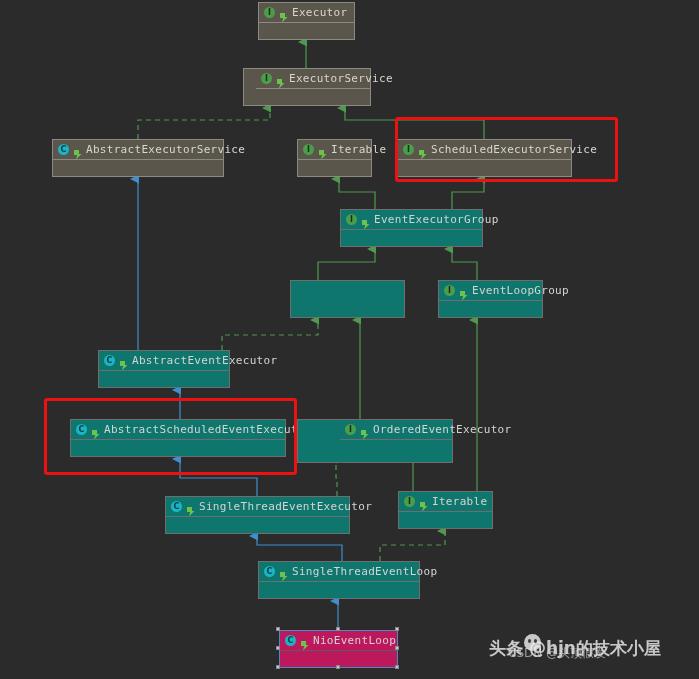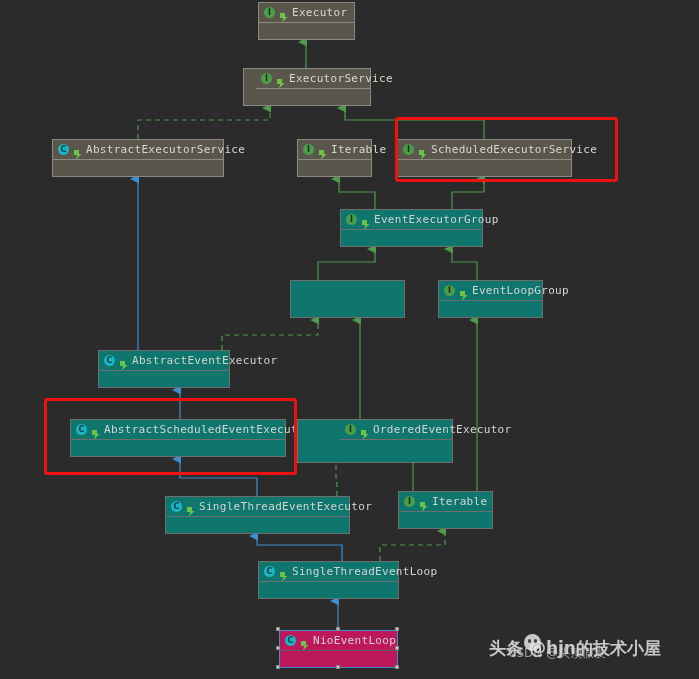--- a/index.html
+++ b/index.html
@@ -277,21 +277,21 @@
       <div class="node" style="left: 398px; top: 491px; width: 95px; height: 38px;">
         <div class="title">
           <span class="ico iface"></span>
           <span class="bolt"><svg viewBox="0 0 9 11" width="9" height="11" xmlns="http://www.w3.org/2000/svg">
               <path d="M1 1 L6 1 L6 5 L8.5 5 L3 10.5 L4.2 6 L1 6 Z" fill="#6cc24a"></path>
             </svg></span>
           <span class="label">Iterable</span>
         </div>
         <div class="body"></div>
       </div>
-      <div class="node" style="left: 258px; top: 561px; width: 141px; height: 38px;">
+      <div class="node" style="left: 258px; top: 561px; width: 162px; height: 38px;">
         <div class="title">
           <span class="ico aclass"></span>
           <span class="bolt"><svg viewBox="0 0 9 11" width="9" height="11" xmlns="http://www.w3.org/2000/svg">
               <path d="M1 1 L6 1 L6 5 L8.5 5 L3 10.5 L4.2 6 L1 6 Z" fill="#6cc24a"></path>
             </svg></span>
           <span class="label">SingleThreadEventLoop</span>
         </div>
         <div class="body"></div>
       </div>
       <div class="node selected" style="left: 279px; top: 630px; width: 119px; height: 38px;">

